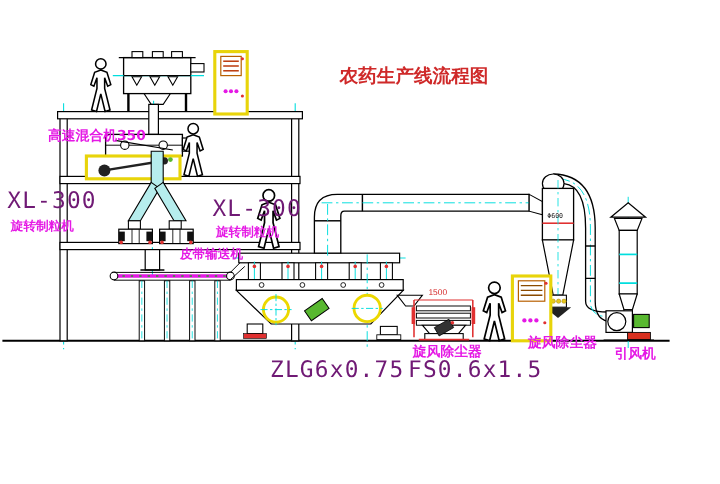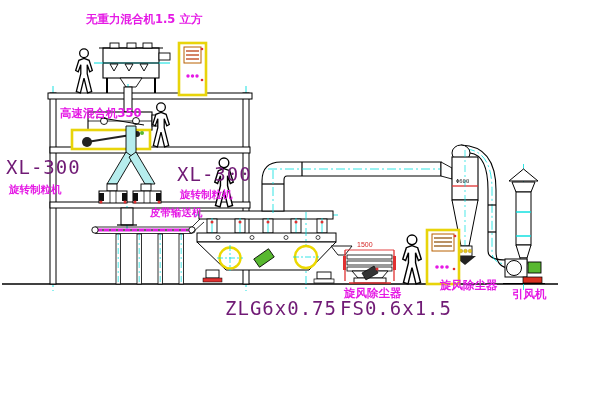--- a/index.html
+++ b/index.html
@@ -257,24 +257,24 @@
     <circle cx="377" cy="269" r="1.5" fill="#e03030"></circle>
   </g>
 
   <use href="#person" transform="translate(84,75) scale(1.28)"></use>
   <use href="#person" transform="translate(161,129) scale(1.28)"></use>
   <use href="#person" transform="translate(224,187) scale(1.42)"></use>
   <use href="#person" transform="translate(412,264) scale(1.42)"></use>
 </svg>
 
 <div id="title">
+  <span class="t-cn">农药生产线流程图</span>
 </div>
 
-<div class="lbl cn-m" style="left:86px;top:14px;">无重力混合机1.5 立方</div>
-<div class="lbl cn-m" style="left:60px;top:108px;">高速混合机350</div>
+<div class="lbl cn-m" style="left:40px;top:108px;">高速混合机350</div>
 
 <div class="lbl model" style="left:6px;top:158px;">XL-300</div>
 <div class="lbl cn-s" style="left:9px;top:184px;">旋转制粒机</div>
 
 <div class="lbl model" style="left:177px;top:165px;">XL-300</div>
 <div class="lbl cn-s" style="left:180px;top:189px;">旋转制粒机</div>
 
 <div class="lbl cn-s" style="left:150px;top:207px;">皮带输送机</div>
 
 <div class="lbl model" style="left:225px;top:299px;">ZLG6x0.75</div>

